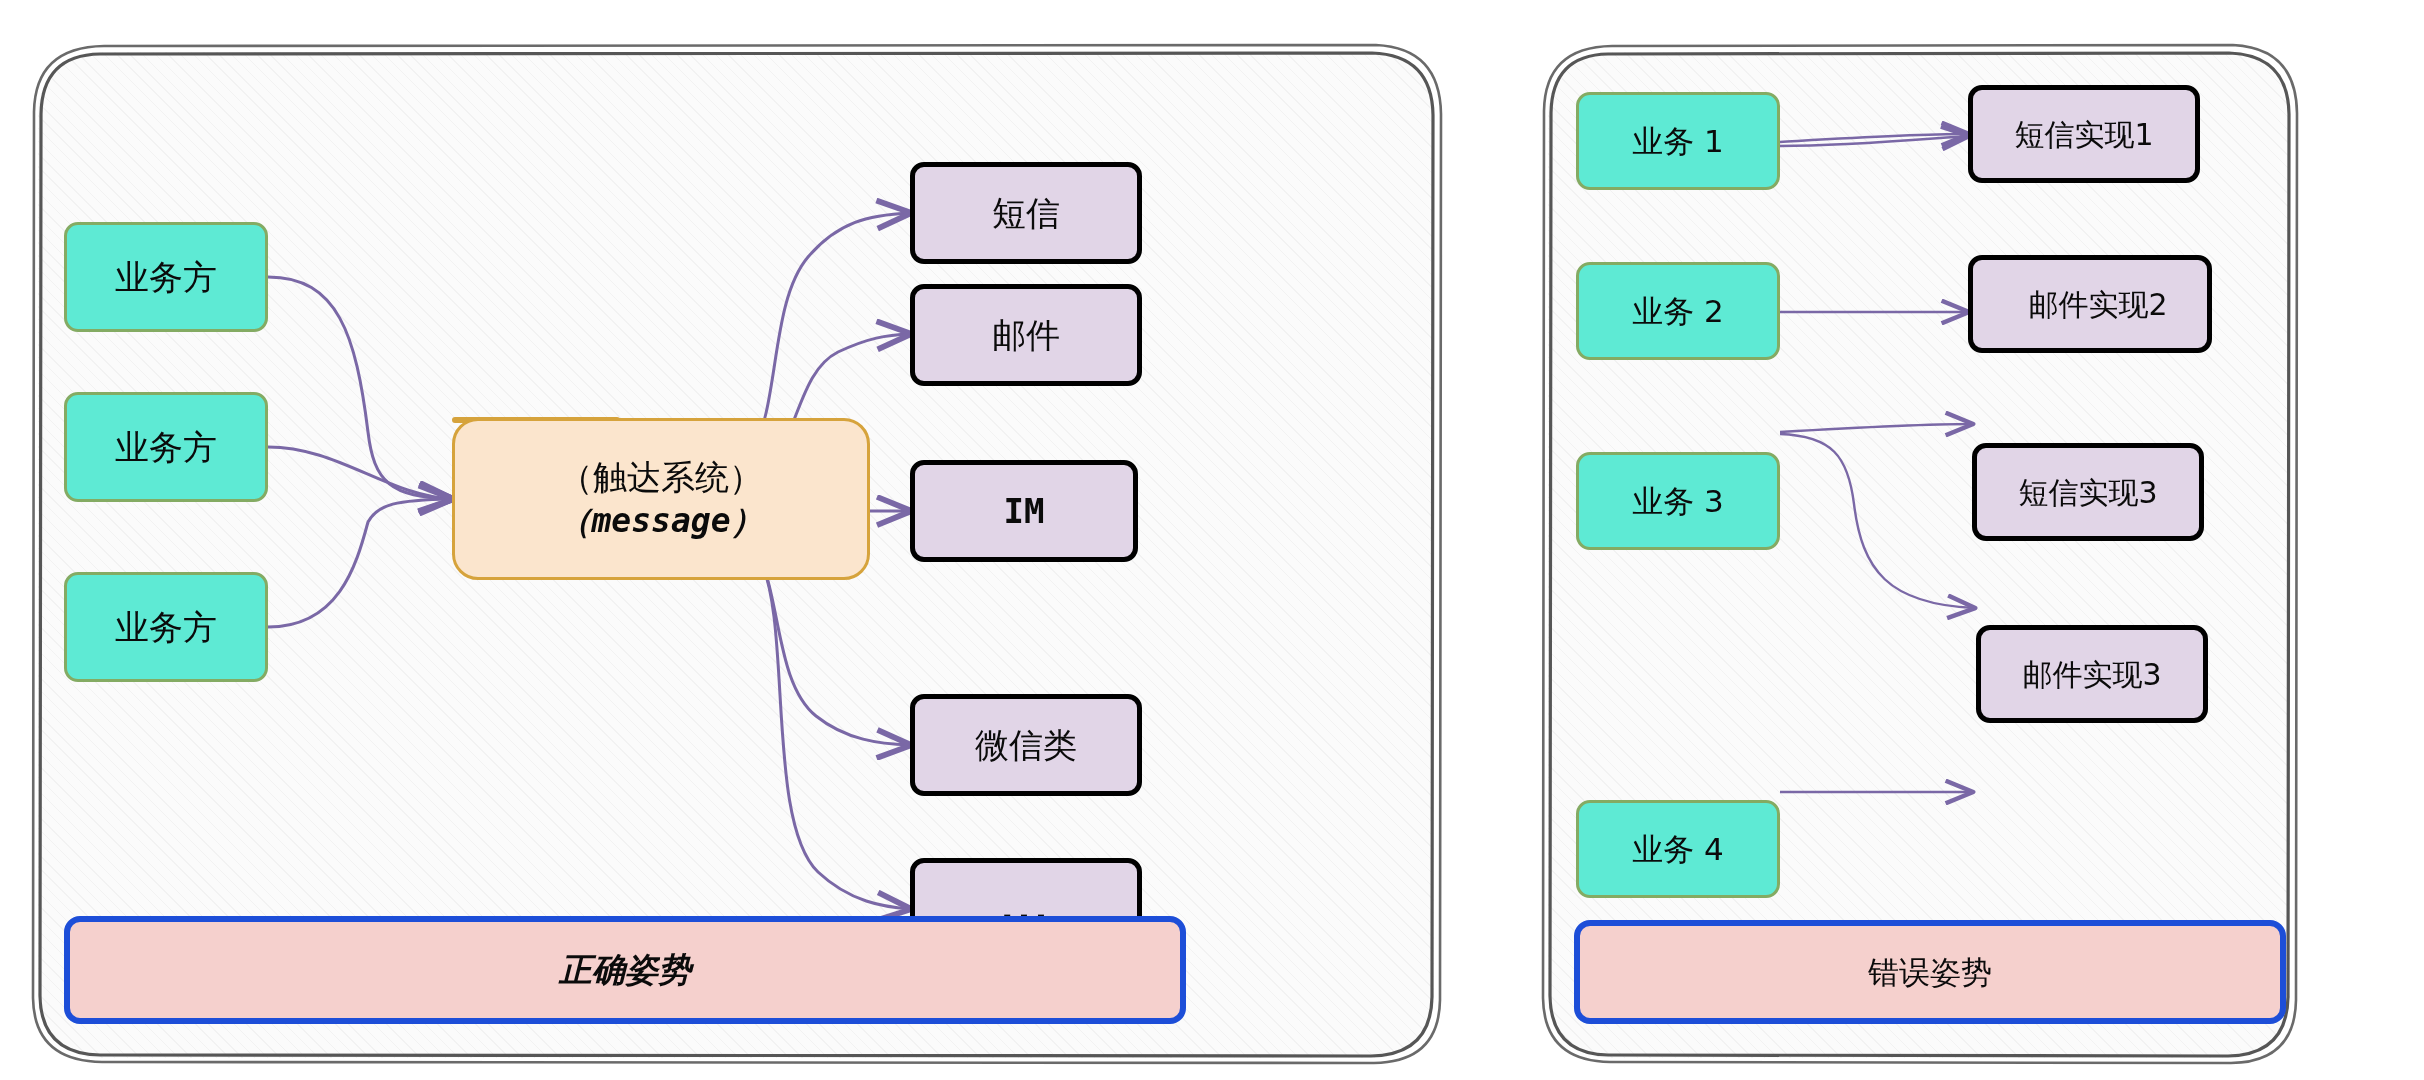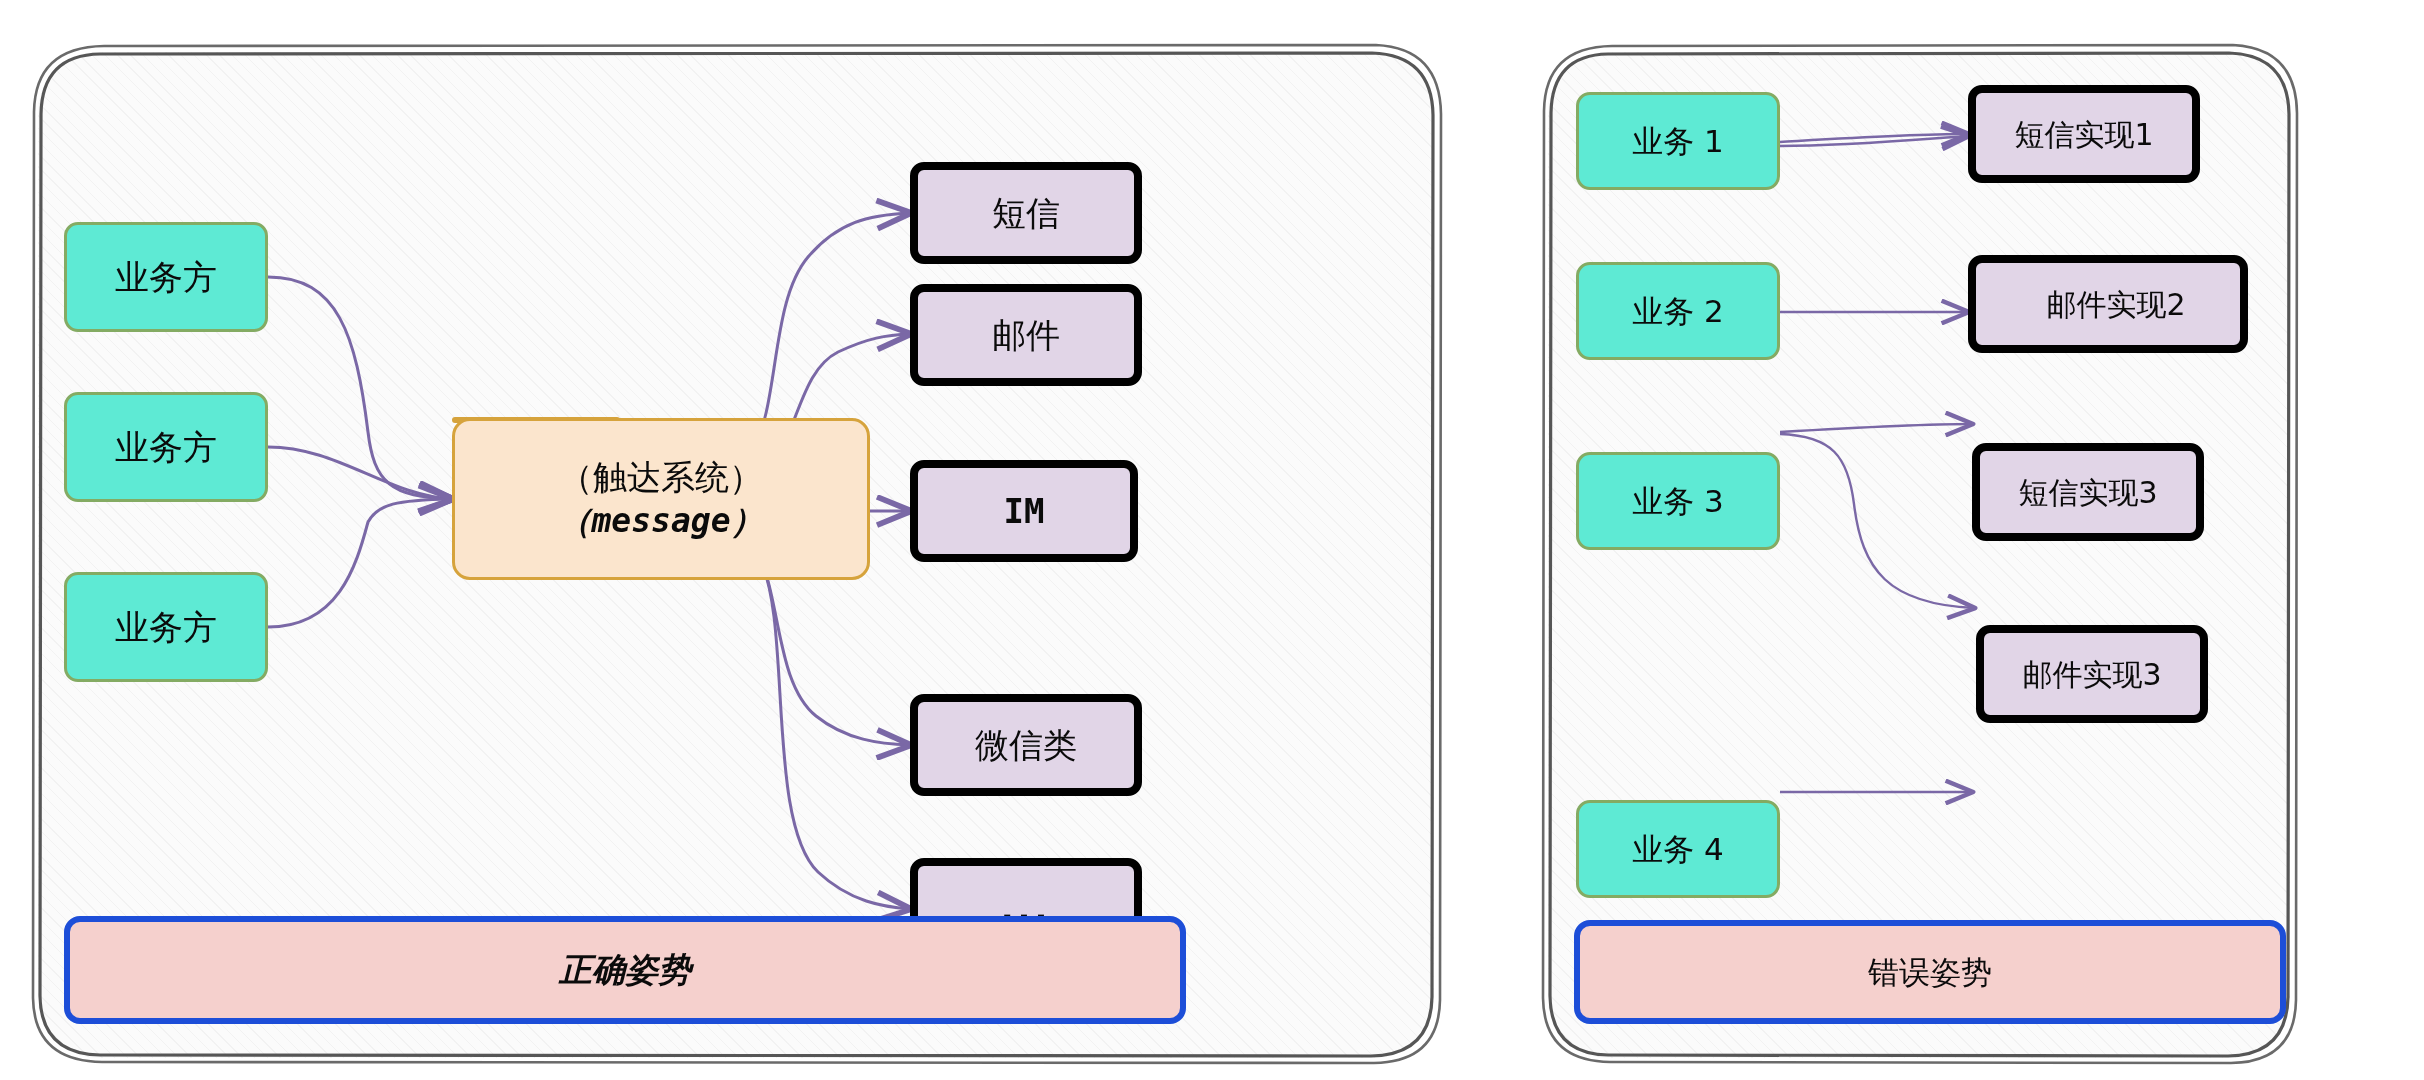--- a/index.html
+++ b/index.html
@@ -25,22 +25,22 @@
   
   .node{
     position:absolute;box-sizing:border-box;
     display:flex;align-items:center;justify-content:center;
     text-align:center;line-height:1.30;
     border-radius:14px;
     color:#0b0b0b;
     white-space:pre-line;
   }
   .node.green {background:#5eead4;border:3px solid #84ab63;}
-  .node.purple{background:#e1d5e7;border:8px solid #000000;}
-  .node.orange{background:#fbe5cd;border:3px solid #d6a33c;border-radius:18px;}
+  .node.purple{background:#e1d5e7;border:5px solid #000000;}
+  .node.orange{background:#fbe5cd;border:3px solid #d6a33c;border-radius:26px;}
   .node.red   {background:#f5d0cd;border:6px solid #1d4ed8;border-radius:16px;}
 
   .cn   {font-family:"DejaVu Sans","Liberation Sans",sans-serif;}
   .mono {font-family:"DejaVu Sans Mono","Liberation Mono",monospace;}
   .t30{font-size:30px;}
   .t31{font-size:31px;}
   .t33{font-size:33px;font-weight:600;font-style:italic;}
   .t34{font-size:34px;}
 
   .dots{letter-spacing:4px;font-size:34px;font-weight:700;}
@@ -123,20 +123,20 @@
 
       <path class="edge-thin" d="M 232 740 C 300 740 370 740 424 740" marker-end="url(#ah-r)"></path>
     </svg>
 
     <div class="node green cn t31" style="left:28px;top:40px;width:204px;height:98px;">业务 1</div>
     <div class="node green cn t31" style="left:28px;top:210px;width:204px;height:98px;">业务 2</div>
     <div class="node green cn t31" style="left:28px;top:400px;width:204px;height:98px;">业务 3</div>
     <div class="node green cn t31" style="left:28px;top:748px;width:204px;height:98px;">业务 4</div>
 
     <div class="node purple cn t30" style="left:420px;top:33px;width:232px;height:98px;">短信实现1</div>
-    <div class="node purple cn t30" style="left:420px;top:203px;width:280px;height:98px;padding-left:16px;">邮件实现2</div>
+    <div class="node purple cn t30" style="left:420px;top:203px;width:244px;height:98px;padding-left:16px;">邮件实现2</div>
     <div class="node purple cn t30" style="left:424px;top:391px;width:232px;height:98px;">短信实现3</div>
     <div class="node purple cn t30" style="left:428px;top:573px;width:232px;height:98px;">邮件实现3</div>
 
     <div class="node red cn t31" style="left:26px;top:868px;width:712px;height:104px;">错误姿势</div>
   </div>
 
 </div>
 
 </body></html>

